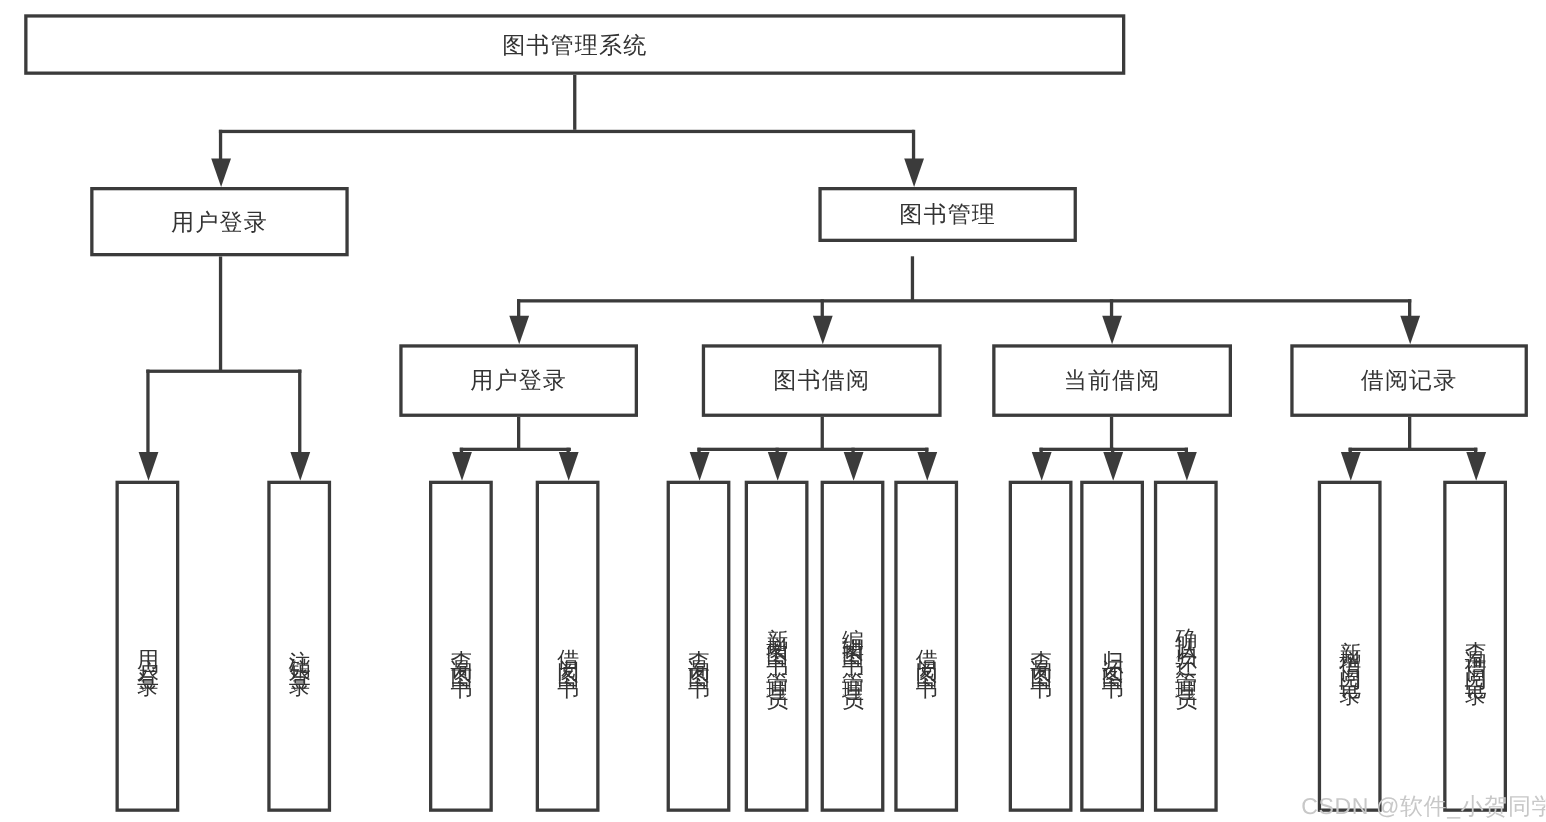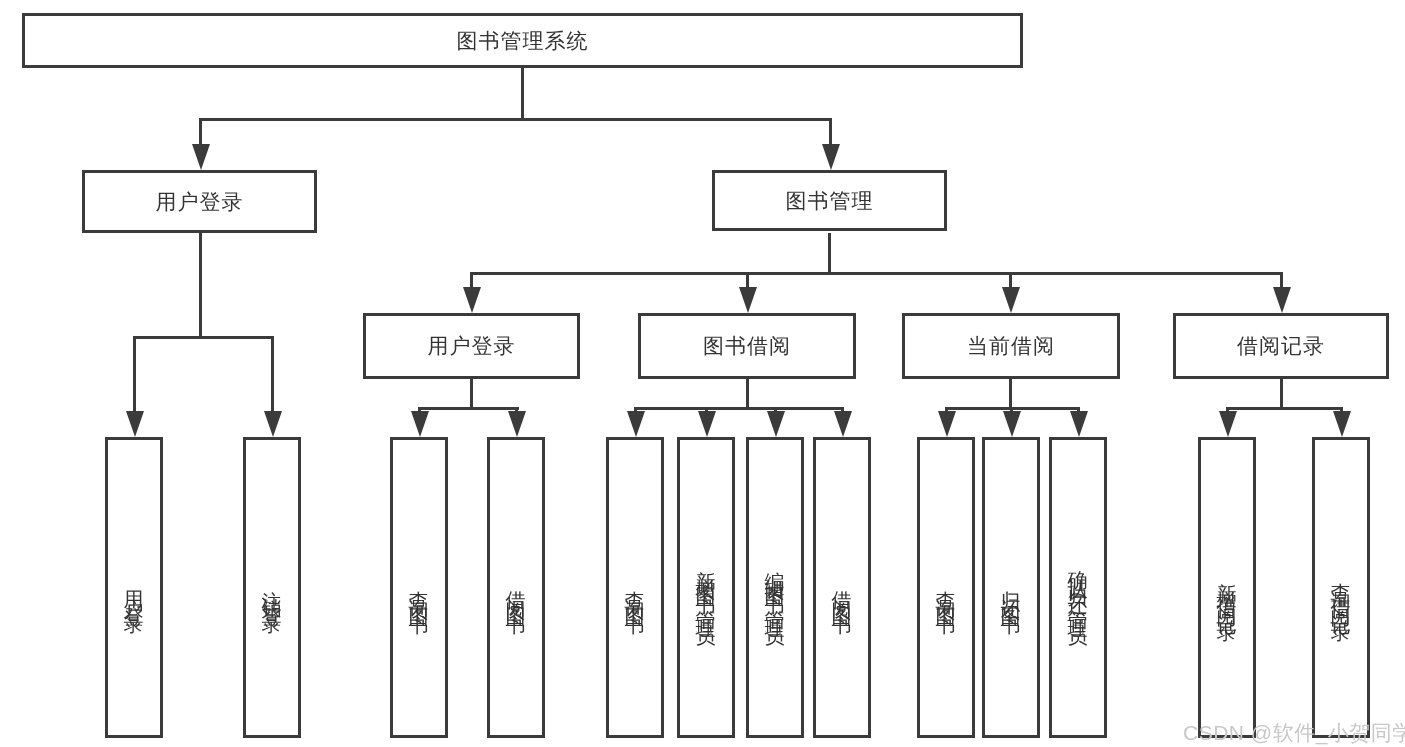--- a/index.html
+++ b/index.html
@@ -57,21 +57,21 @@
   <div class="box" style="left:22px;top:13px;width:1001px;height:55px">图书管理系统</div>
 
   <div class="vline" style="left:521px;top:68px;height:50px"></div>
   <div class="hline" style="left:199px;top:118px;width:632px"></div>
   <div class="vline" style="left:199px;top:118px;height:28px"></div>
   <div class="arrow" style="left:192px;top:144px"></div>
   <div class="vline" style="left:829px;top:118px;height:28px"></div>
   <div class="arrow" style="left:822px;top:144px"></div>
 
   <div class="box" style="left:82px;top:170px;width:235px;height:63px">用户登录</div>
-  <div class="box" style="left:712px;top:170px;width:235px;height:61px">图书管理</div>
+  <div class="box" style="left:744px;top:170px;width:235px;height:50px">图书管理</div>
 
   <div class="vline" style="left:199px;top:233px;height:104px"></div>
   <div class="hline" style="left:133px;top:336px;width:141px"></div>
   <div class="vline" style="left:133px;top:336px;height:75px"></div>
   <div class="arrow" style="left:126px;top:411px"></div>
   <div class="vline" style="left:271px;top:336px;height:75px"></div>
   <div class="arrow" style="left:264px;top:411px"></div>
 
   <div class="vline" style="left:828px;top:233px;height:41px"></div>
   <div class="hline" style="left:470px;top:272px;width:813px"></div>

